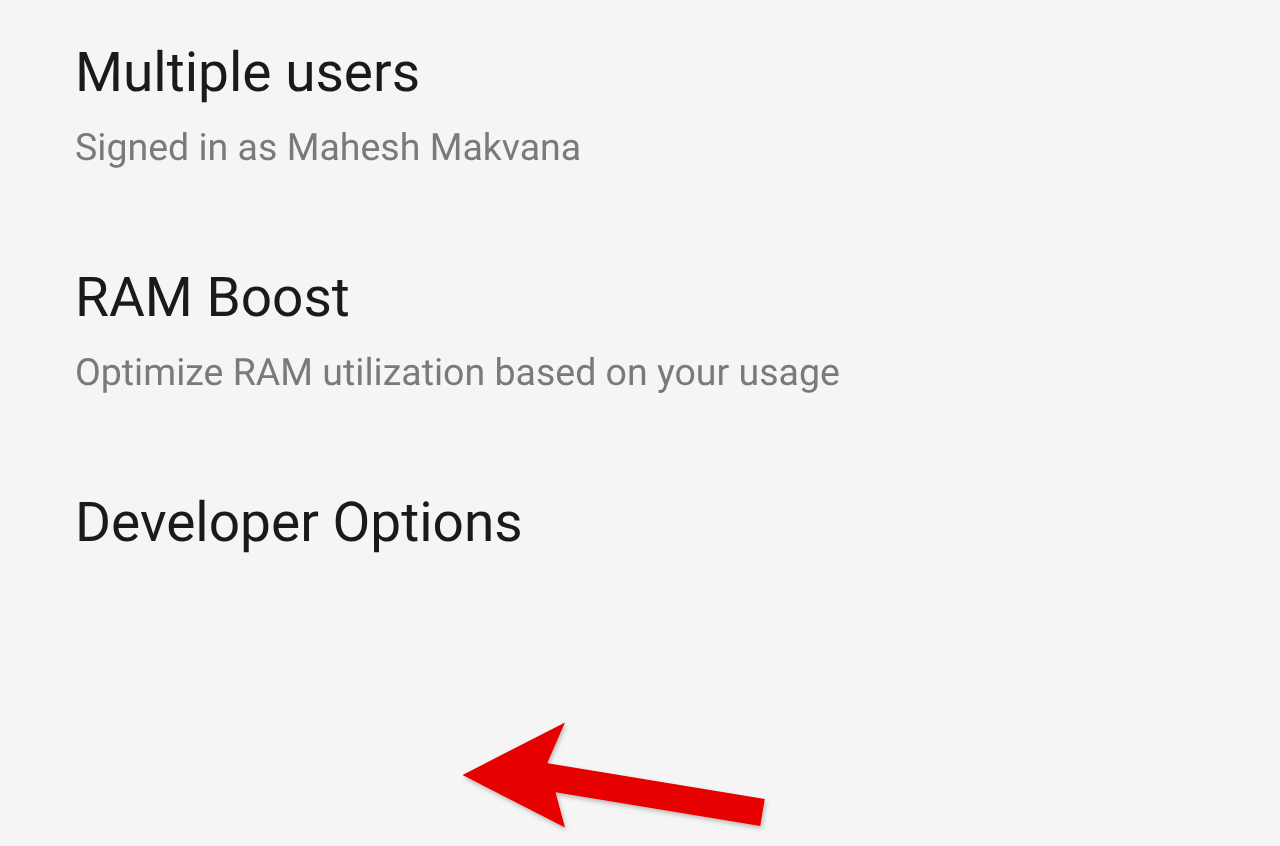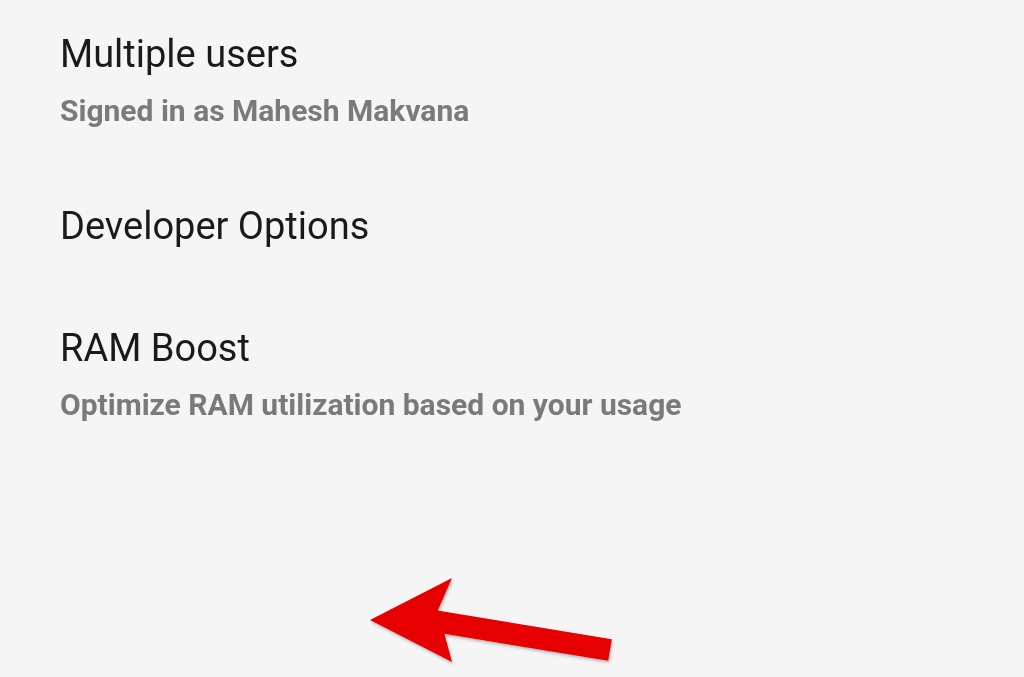--- a/index.html
+++ b/index.html
@@ -19,28 +19,28 @@
       padding: 0;
     }
     .settings-item {
       padding: 36px 0 36px 60px;
       cursor: pointer;
     }
     .settings-item.first {
       padding-top: 30px;
     }
     .item-title {
-      font-size: 38px;
+      font-size: 44px;
       font-weight: 400;
       color: #1a1a1a;
       line-height: 1.3;
     }
     .item-subtitle {
       font-size: 30px;
-      font-weight: 700;
+      font-weight: 400;
       color: #7a7a7a;
       margin-top: 12px;
       line-height: 1.3;
     }
     .arrow-annotation {
       position: absolute;
       left: 370px;
       top: 560px;
       pointer-events: none;
     }
@@ -49,26 +49,26 @@
 <body>
 
 <div class="settings-list">
 
   <div class="settings-item first">
     <div class="item-title">Multiple users</div>
     <div class="item-subtitle">Signed in as Mahesh Makvana</div>
   </div>
 
   <div class="settings-item">
-    <div class="item-title">Developer Options</div>
+    <div class="item-title">RAM Boost</div>
+    <div class="item-subtitle">Optimize RAM utilization based on your usage</div>
   </div>
 
   <div class="settings-item">
-    <div class="item-title">RAM Boost</div>
-    <div class="item-subtitle">Optimize RAM utilization based on your usage</div>
+    <div class="item-title">Developer Options</div>
   </div>
 
 
 </div>
 
 <svg class="arrow-annotation" width="280" height="120" viewBox="0 0 280 120">
   <defs>
     <filter id="shadow" x="-20%" y="-20%" width="140%" height="140%">
       <feDropShadow dx="1" dy="2" stdDeviation="1.5" flood-color="#000" flood-opacity="0.25"></feDropShadow>
     </filter>

